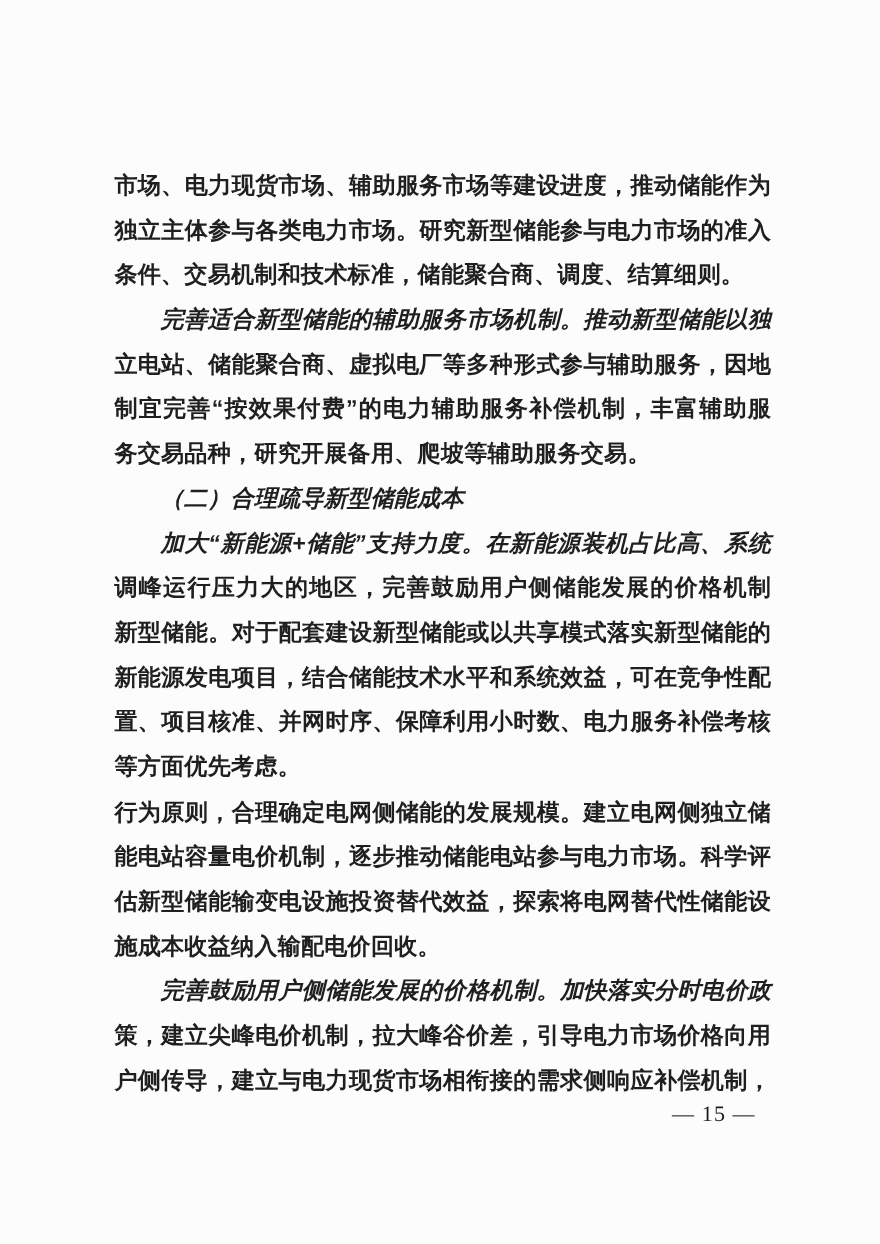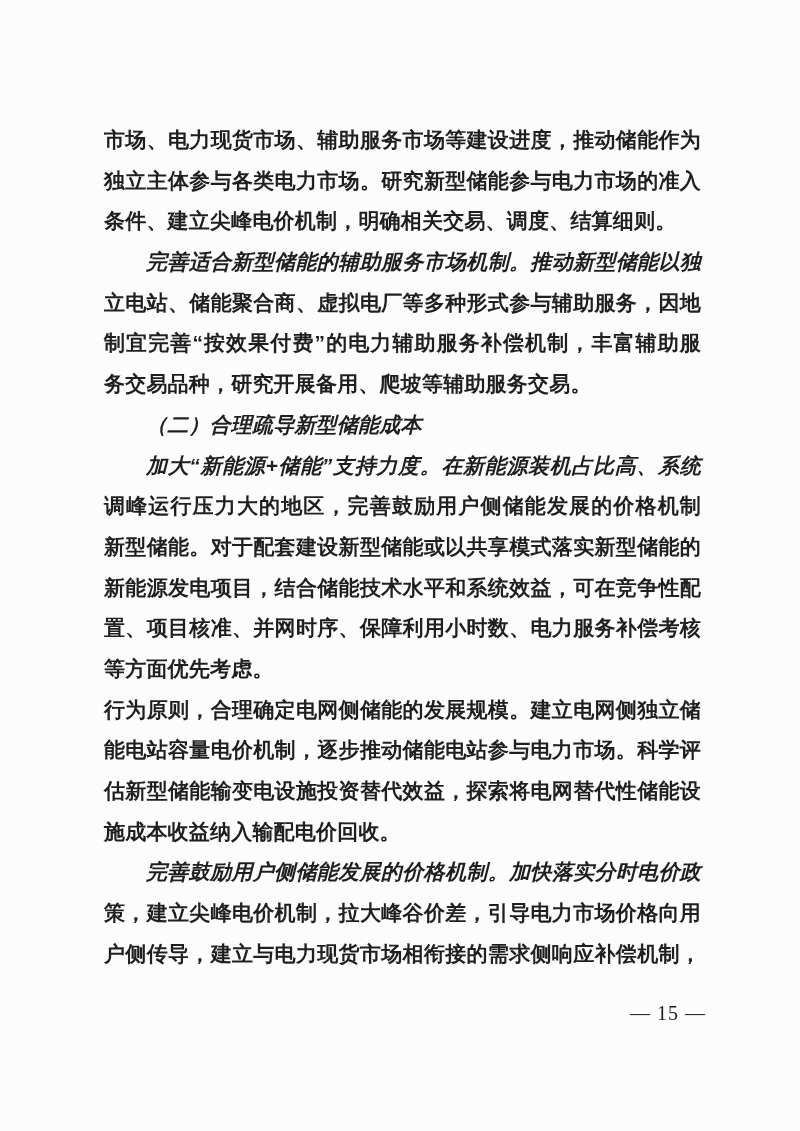--- a/index.html
+++ b/index.html
@@ -15,21 +15,21 @@
   }
   .page {
     position: relative;
     width: 800px;
     height: 1131px;
     background: #fcfcfc;
   }
   .text-block {
     position: absolute;
     left: 104px;
-    top: 120px;
+    top: 149px;
     width: 597px;
     color: #1f1f1f;
     font-size: 21px;
     font-weight: 600;
     line-height: 40.7px;
     letter-spacing: 0.2px;
   }
   .line {
     height: 40.7px;
     white-space: nowrap;
@@ -40,36 +40,36 @@
     text-align: justify;
     text-align-last: justify;
   }
   .line.indent {
     padding-left: 42px;
     font-style: italic;
   }
   .page-number {
     position: absolute;
     top: 1002px;
-    right: 94px;
+    right: 113px;
     color: #1c1c1c;
     font-family: "Liberation Serif", serif;
     font-size: 20px;
     font-weight: 400;
     letter-spacing: 1px;
   }
 </style>
 </head>
 <body>
 
 <div class="page">
   <div class="text-block">
     <div class="line justify">市场、电力现货市场、辅助服务市场等建设进度，推动储能作为</div>
     <div class="line justify">独立主体参与各类电力市场。研究新型储能参与电力市场的准入</div>
-    <div class="line">条件、建立尖峰电价机制，明确相关交易、调度、结算细则。</div>
+    <div class="line">条件、交易机制和技术标准，储能聚合商、调度、结算细则。</div>
     <div class="line justify indent">完善适合新型储能的辅助服务市场机制。推动新型储能以独</div>
     <div class="line justify">立电站、储能聚合商、虚拟电厂等多种形式参与辅助服务，因地</div>
     <div class="line justify">制宜完善“按效果付费”的电力辅助服务补偿机制，丰富辅助服</div>
     <div class="line">务交易品种，研究开展备用、爬坡等辅助服务交易。</div>
     <div class="line indent">（二）合理疏导新型储能成本</div>
     <div class="line justify indent">加大“新能源+储能”支持力度。在新能源装机占比高、系统</div>
     <div class="line justify">调峰运行压力大的地区，完善鼓励用户侧储能发展的价格机制</div>
     <div class="line justify">新型储能。对于配套建设新型储能或以共享模式落实新型储能的</div>
     <div class="line justify">新能源发电项目，结合储能技术水平和系统效益，可在竞争性配</div>
     <div class="line justify">置、项目核准、并网时序、保障利用小时数、电力服务补偿考核</div>

